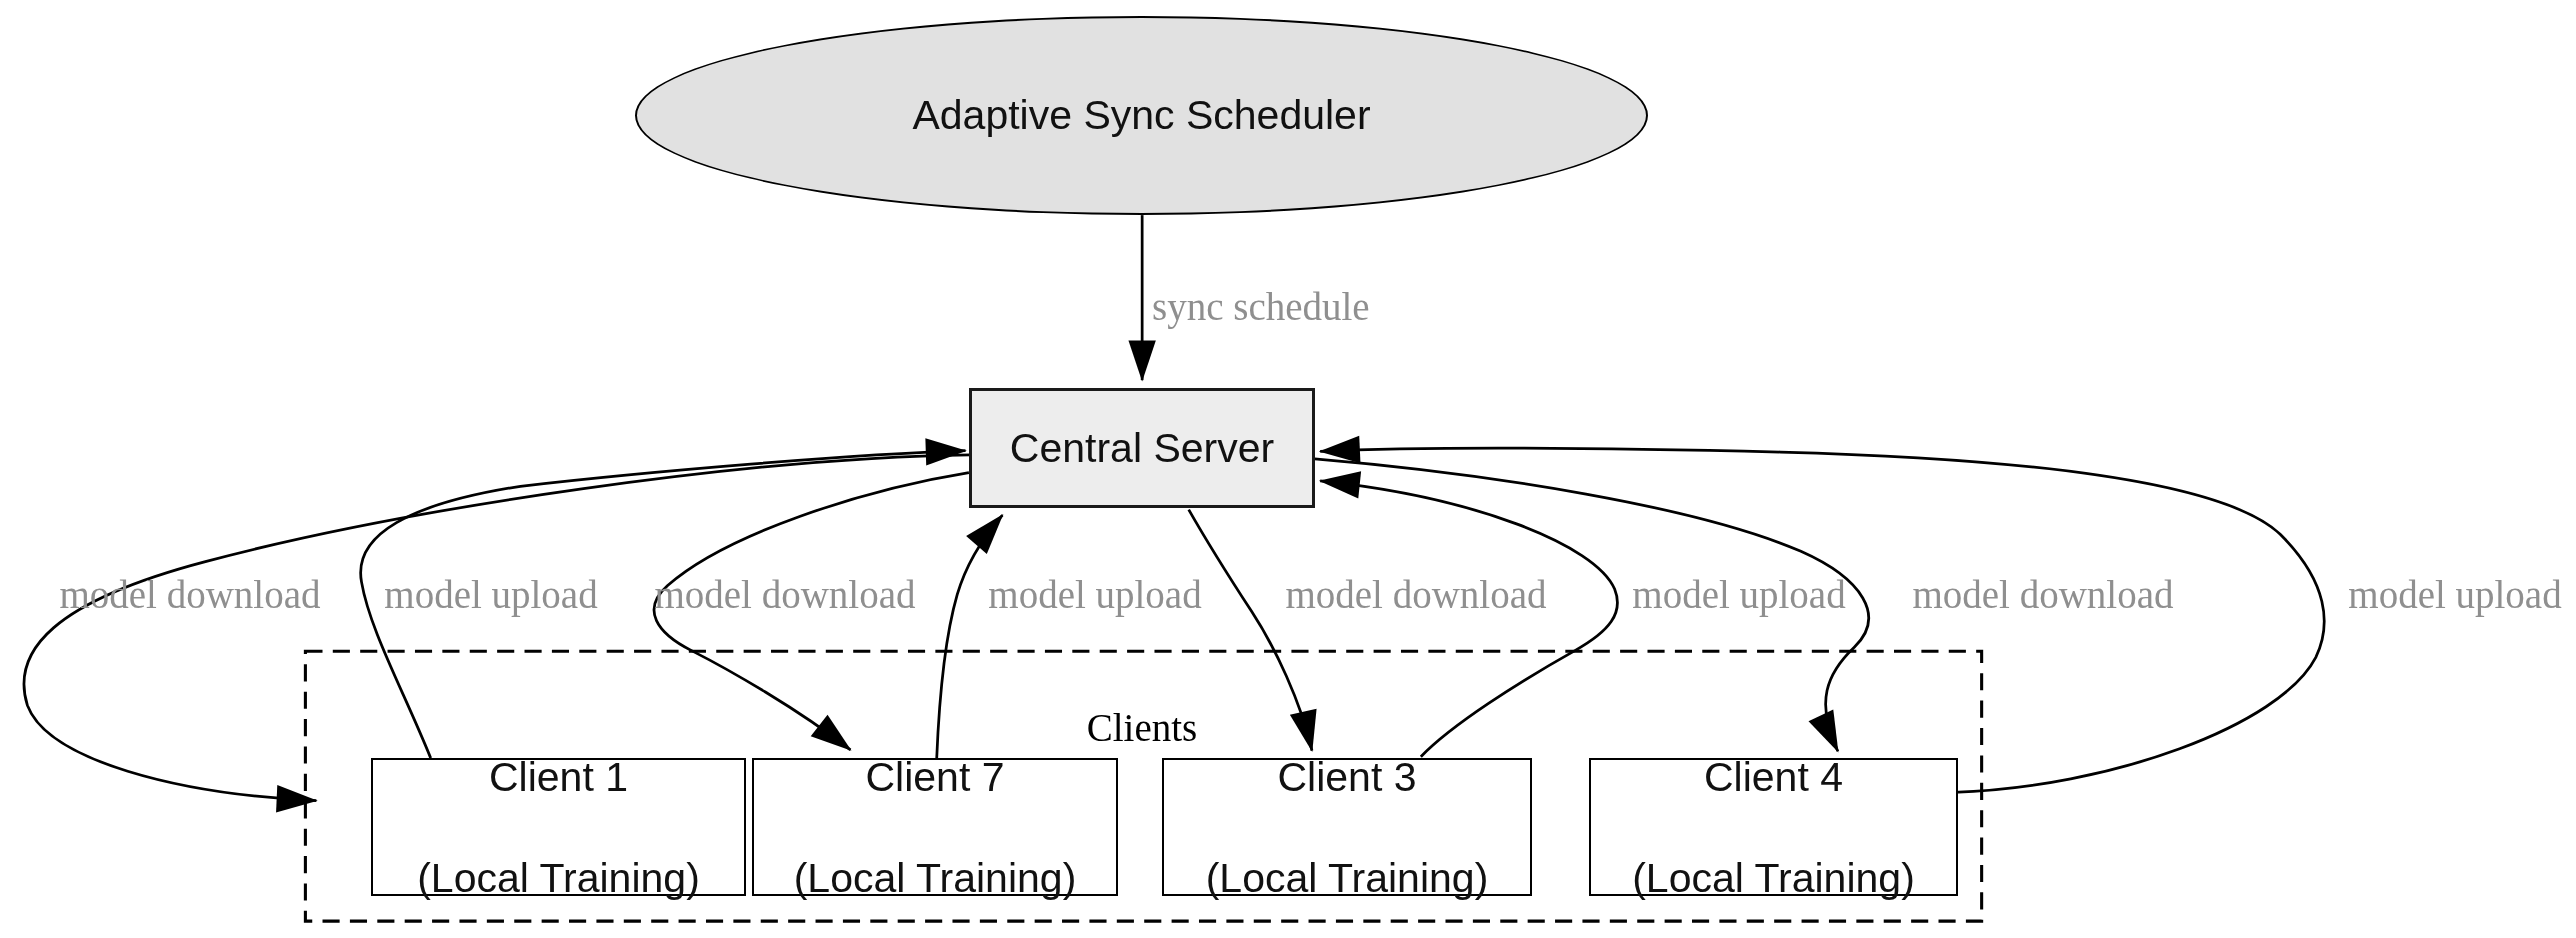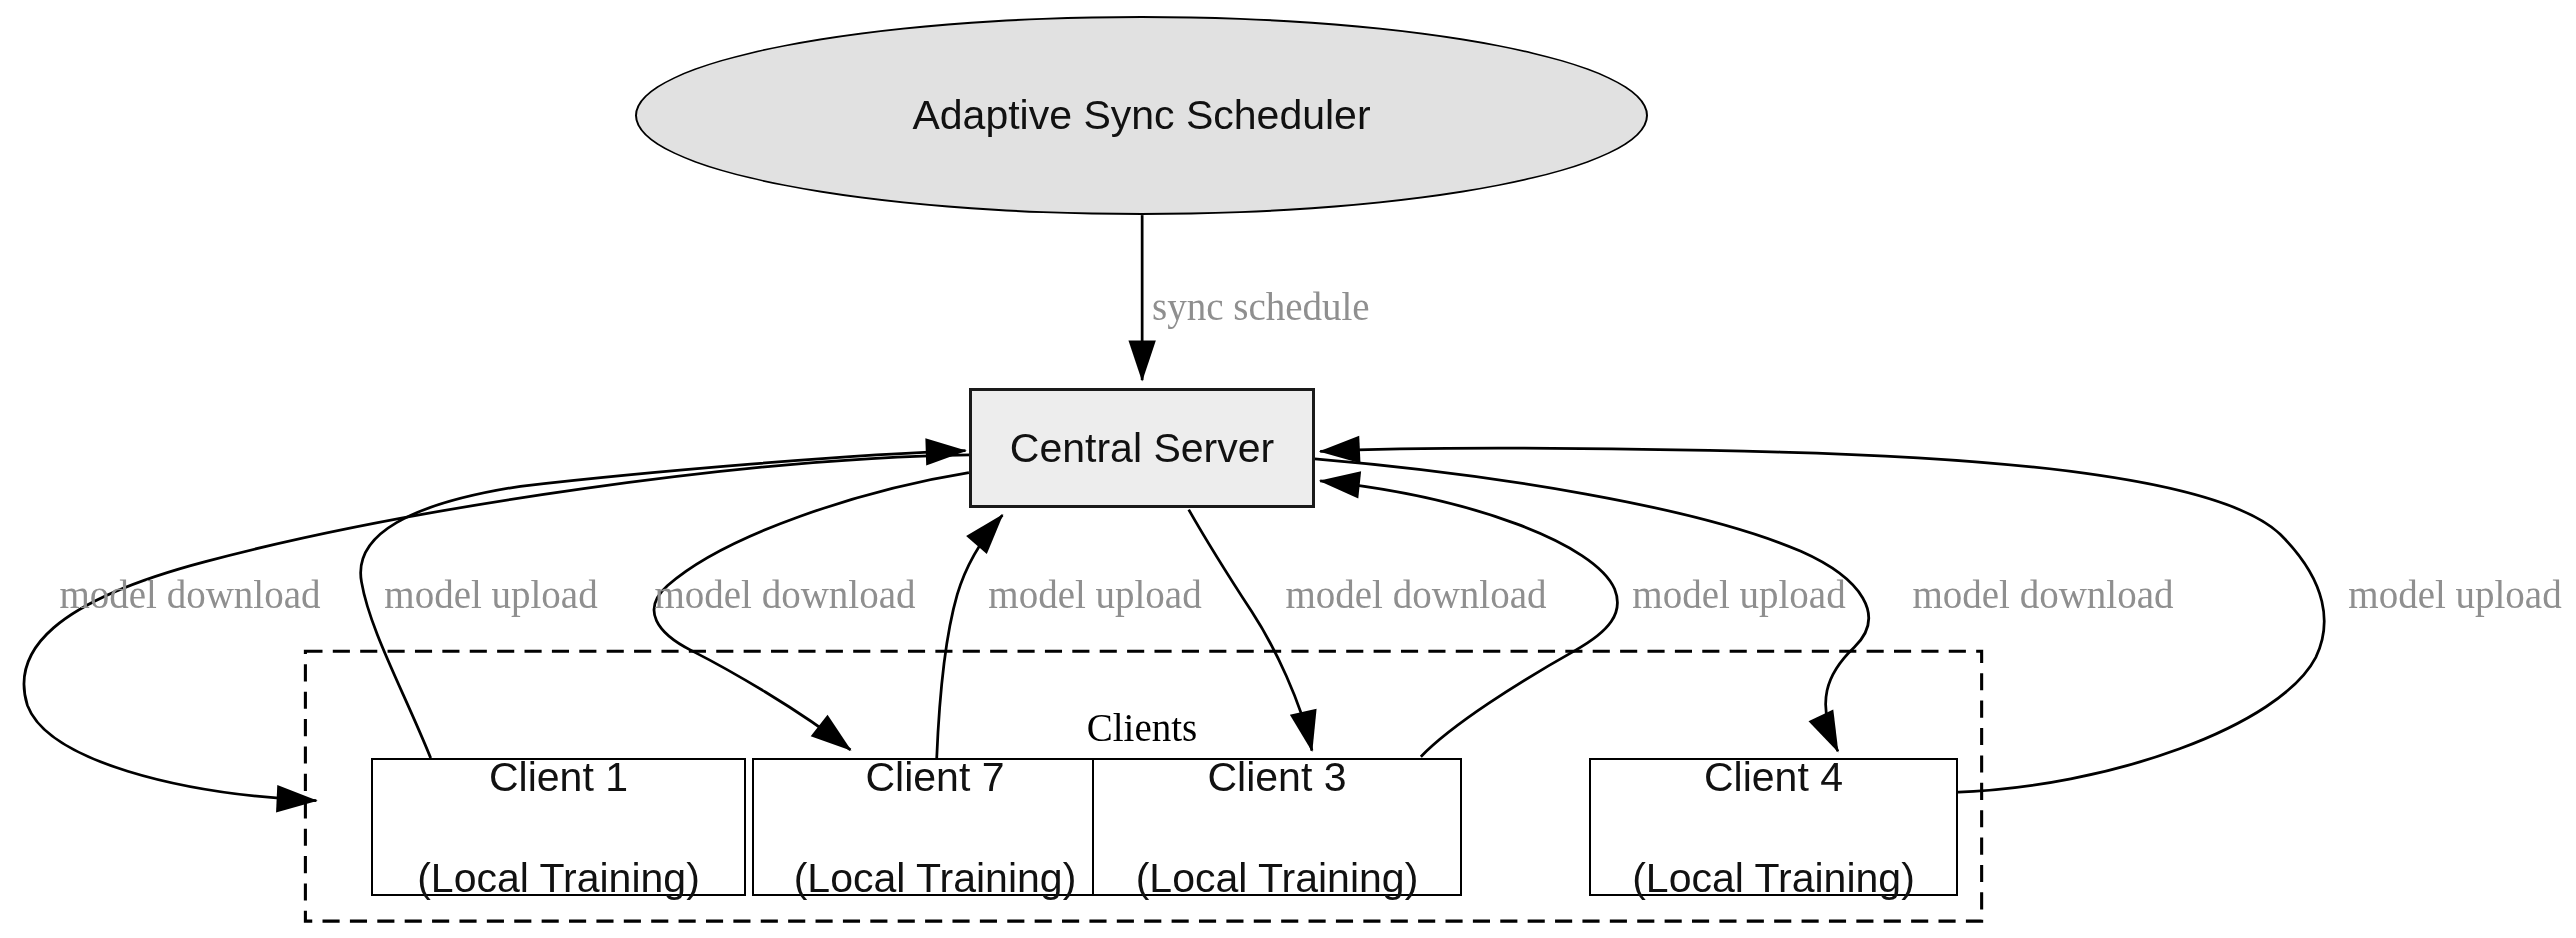--- a/index.html
+++ b/index.html
@@ -9,21 +9,21 @@
   .node{position:absolute;box-sizing:border-box;display:flex;flex-direction:column;
         align-items:center;justify-content:center;text-align:center;color:#111111;
         font-size:41px;line-height:58px;white-space:nowrap;gap:43px;}
   .ellipse{left:635px;top:15.7px;width:1013px;height:199px;background:#e1e1e1;
            border:2.7px solid #000000;border-radius:50%;}
   .server{left:969px;top:388px;width:346px;height:120px;background:#ededed;
           border:3.4px solid #1a1a1a;text-align:center;}
   .client{top:758px;height:138px;background:#ffffff;border:2.7px solid #000000;}
   #client-1{left:323px;width:375px;margin-left:48px;}
   #client-2{left:752px;width:366px;}
-  #client-3{left:1092px;width:370px;align-items:center;}
+  #client-3{left:1162px;width:370px;align-items:center;}
   #client-4{left:1589px;width:369px;}
   .edge-label{position:absolute;transform:translate(-50%,-50%);color:#8f8f8f;
               font-family:"Liberation Serif","DejaVu Serif",serif;font-size:39px;
               white-space:nowrap;background:transparent;text-align:right;}
   .edge-label.anchor-left{transform:translate(0,-50%);}
   .cluster-label{position:absolute;transform:translate(-50%,-50%);color:#000000;
                  font-family:"Liberation Serif","DejaVu Serif",serif;font-size:39px;
                  white-space:nowrap;}
 </style>
 </head>

